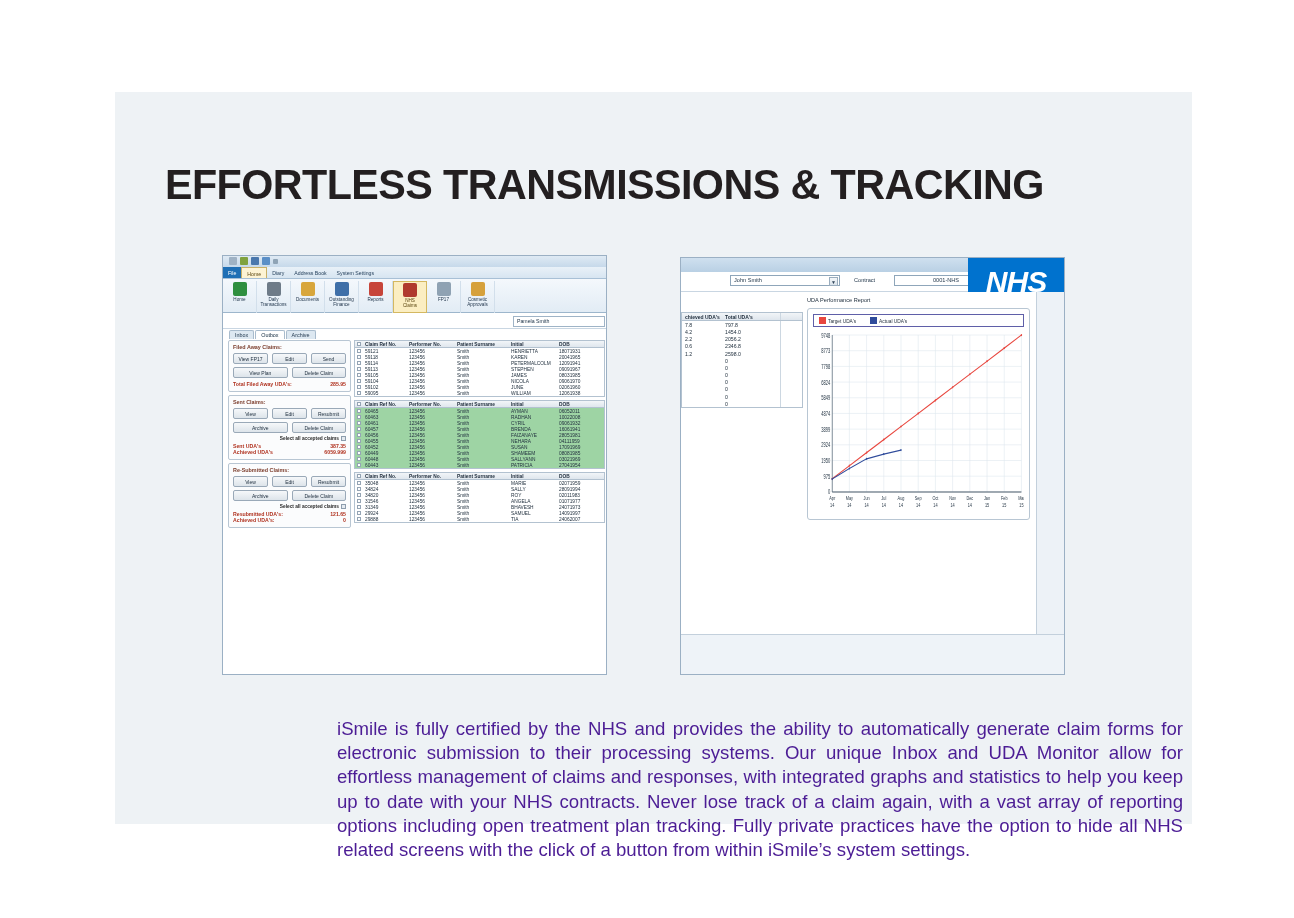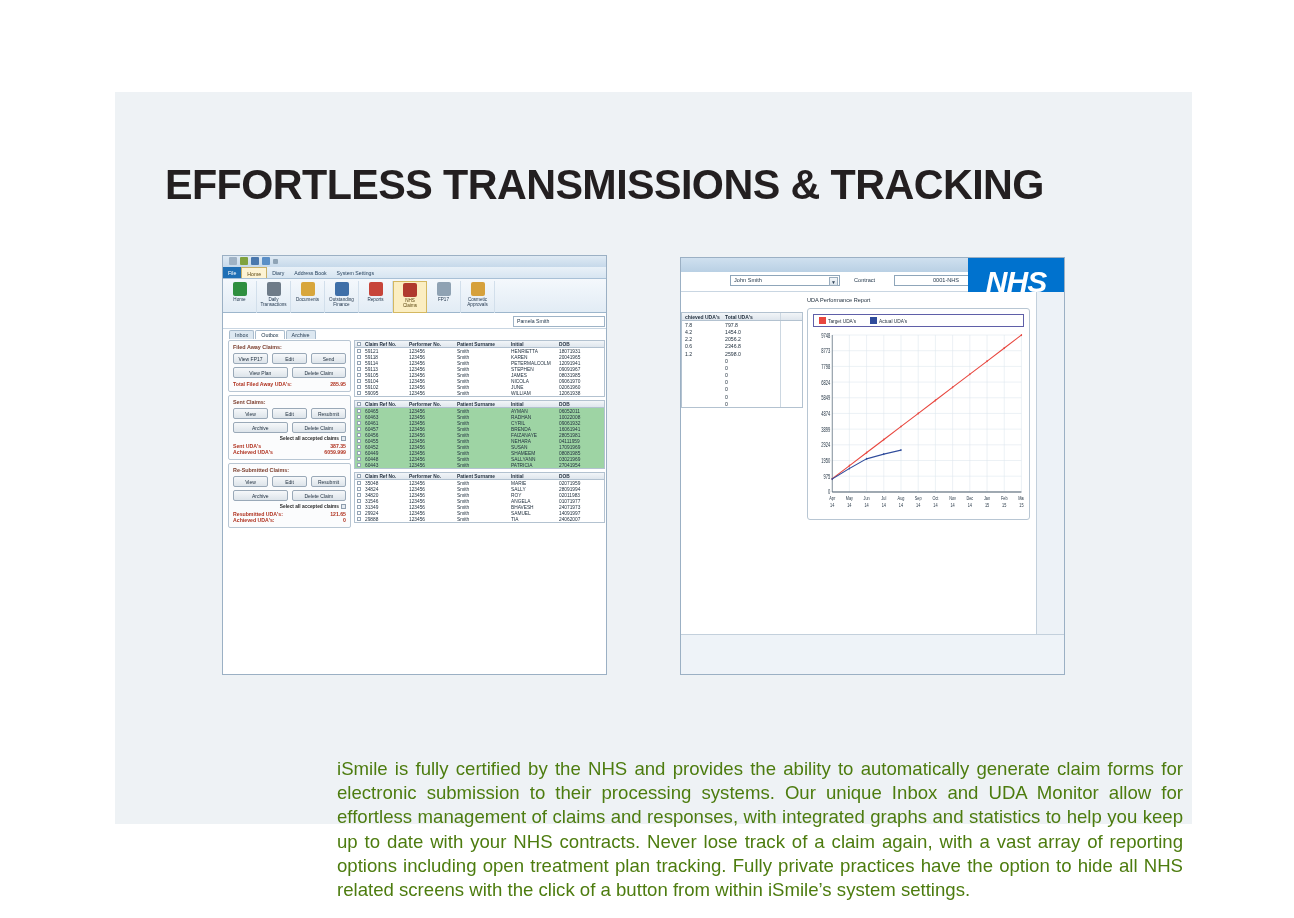--- a/index.html
+++ b/index.html
@@ -121,23 +121,22 @@
   .lgsw { width:7px; height:7px; display:inline-block; margin-right:2px; vertical-align:-1px;}
   .plot { position:absolute; left:5px; top:22px; right:5px; bottom:5px; }
   .sidestrip { position:absolute; right:0; top:0; width:28px; bottom:0;
     background:#edf2f7; border-left:1px solid #c3d0dc; }
   .bottomstrip { position:absolute; left:0; right:0; bottom:0; height:40px; background:#eef3f8;
     border-top:1px solid #c3d0dc; }
 
   
   #bodytext {
     position:absolute; left:222px; top:625px; width:846px;
-    font-size:18.6px; line-height:24.2px; color:#4d7c0f; text-align:justify;
+    font-size:18.6px; line-height:24.2px; color:#4c1d95; text-align:justify;
     font-family:"Liberation Sans", sans-serif;
-    margin-top:40px;
   }
 </style>
 </head>
 <body>
 
 <div id="slide">
 
   <div id="title">EFFORTLESS TRANSMISSIONS &amp; TRACKING</div>
 
   <div class="shot" id="shotL">

